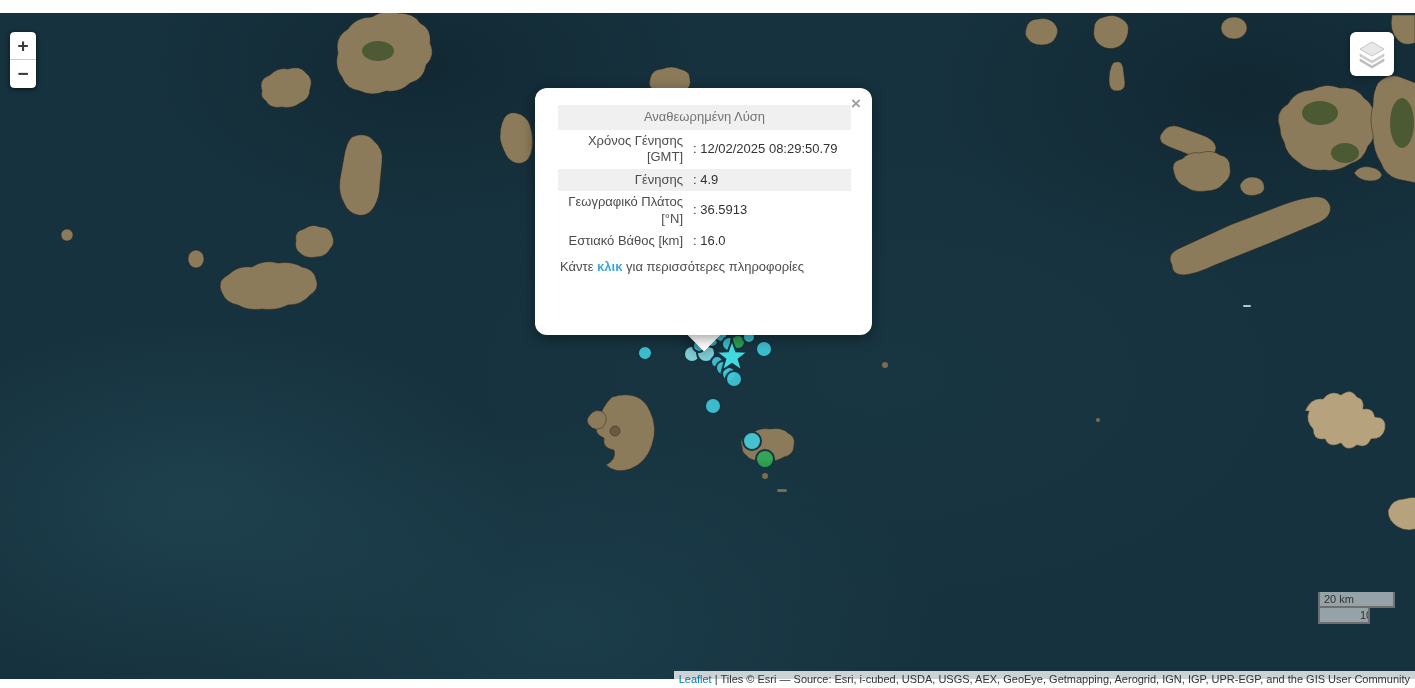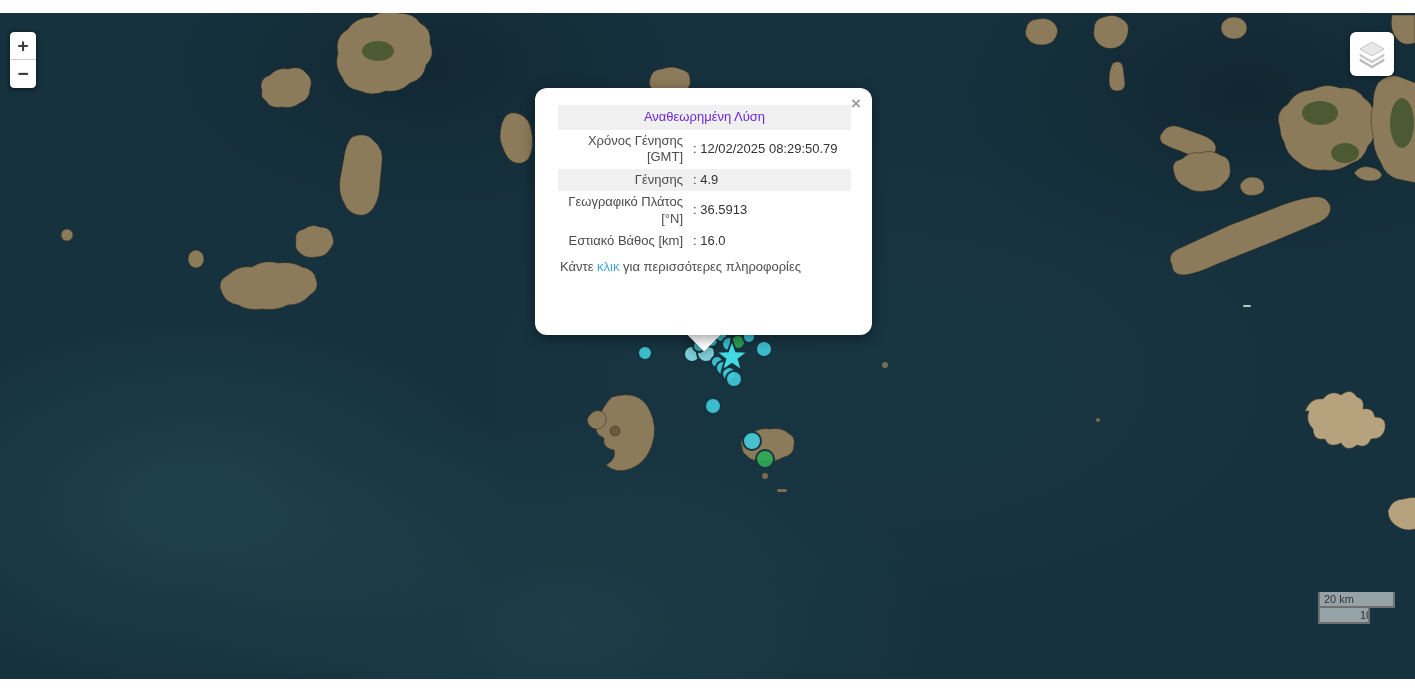--- a/index.html
+++ b/index.html
@@ -166,44 +166,47 @@
       <path d="M3 20 L15 27 L27 20 L27 22 L15 29 L3 22 Z" fill="#c2c2c2" stroke="#aaaaaa" stroke-width=".6"></path>
     </svg>
   </div>
 
   <div class="popup-tail"></div>
   <div class="popup">
     <div class="popup-close">×</div>
     <table class="eq">
       <tbody>
           <tr class="shade">
-            <td class="hd" colspan="2" style="color: #6d28d9;">Αναθεωρημένη Λύση</td>
+            <td class="hd" colspan="2" style="color: #737373;">Αναθεωρημένη Λύση</td>
           </tr>
       <tr>
             <td class="lbl">Χρόνος Γένησης [GMT]</td>
           <td class="val">: 12/02/2025 08:29:50.79</td>
           </tr>
       <tr class="shade">
             <td class="lbl">Γένησης</td>
           <td class="val">: 4.9</td>
           </tr>
       <tr>
             <td class="lbl">Γεωγραφικό Πλάτος [°N]</td>
           <td class="val">: 36.5913</td>
           </tr>
       <tr>
             <td class="lbl">Εστιακό Βάθος [km]</td>
           <td class="val">: 16.0</td>
           </tr>
     </tbody>
       </table>
     <div class="popup-footer">
-      <span>Κάντε </span><a style="color: rgb(65, 167, 216);">κλικ</a><span> για περισσότερες πληροφορίες</span>
+      <span>Κάντε </span><a style="color: rgb(65, 167, 216); font-weight: bold;">κλικ</a><span> για περισσότερες πληροφορίες</span>
     </div>
   </div>
 
   <div class="scale">
     <div class="scale-line km">20 km</div>
     <div class="scale-line mi">10 mi</div>
   </div>
 
+  <div class="attribution">
+    <a style="color: rgb(0, 120, 168);">Leaflet</a><span> | </span><span>Tiles © Esri — Source: Esri, i-cubed, USDA, USGS, AEX, GeoEye, Getmapping, Aerogrid, IGN, IGP, UPR-EGP, and the GIS User Community</span>
+  </div>
 
 </div>
 
 </body></html>

